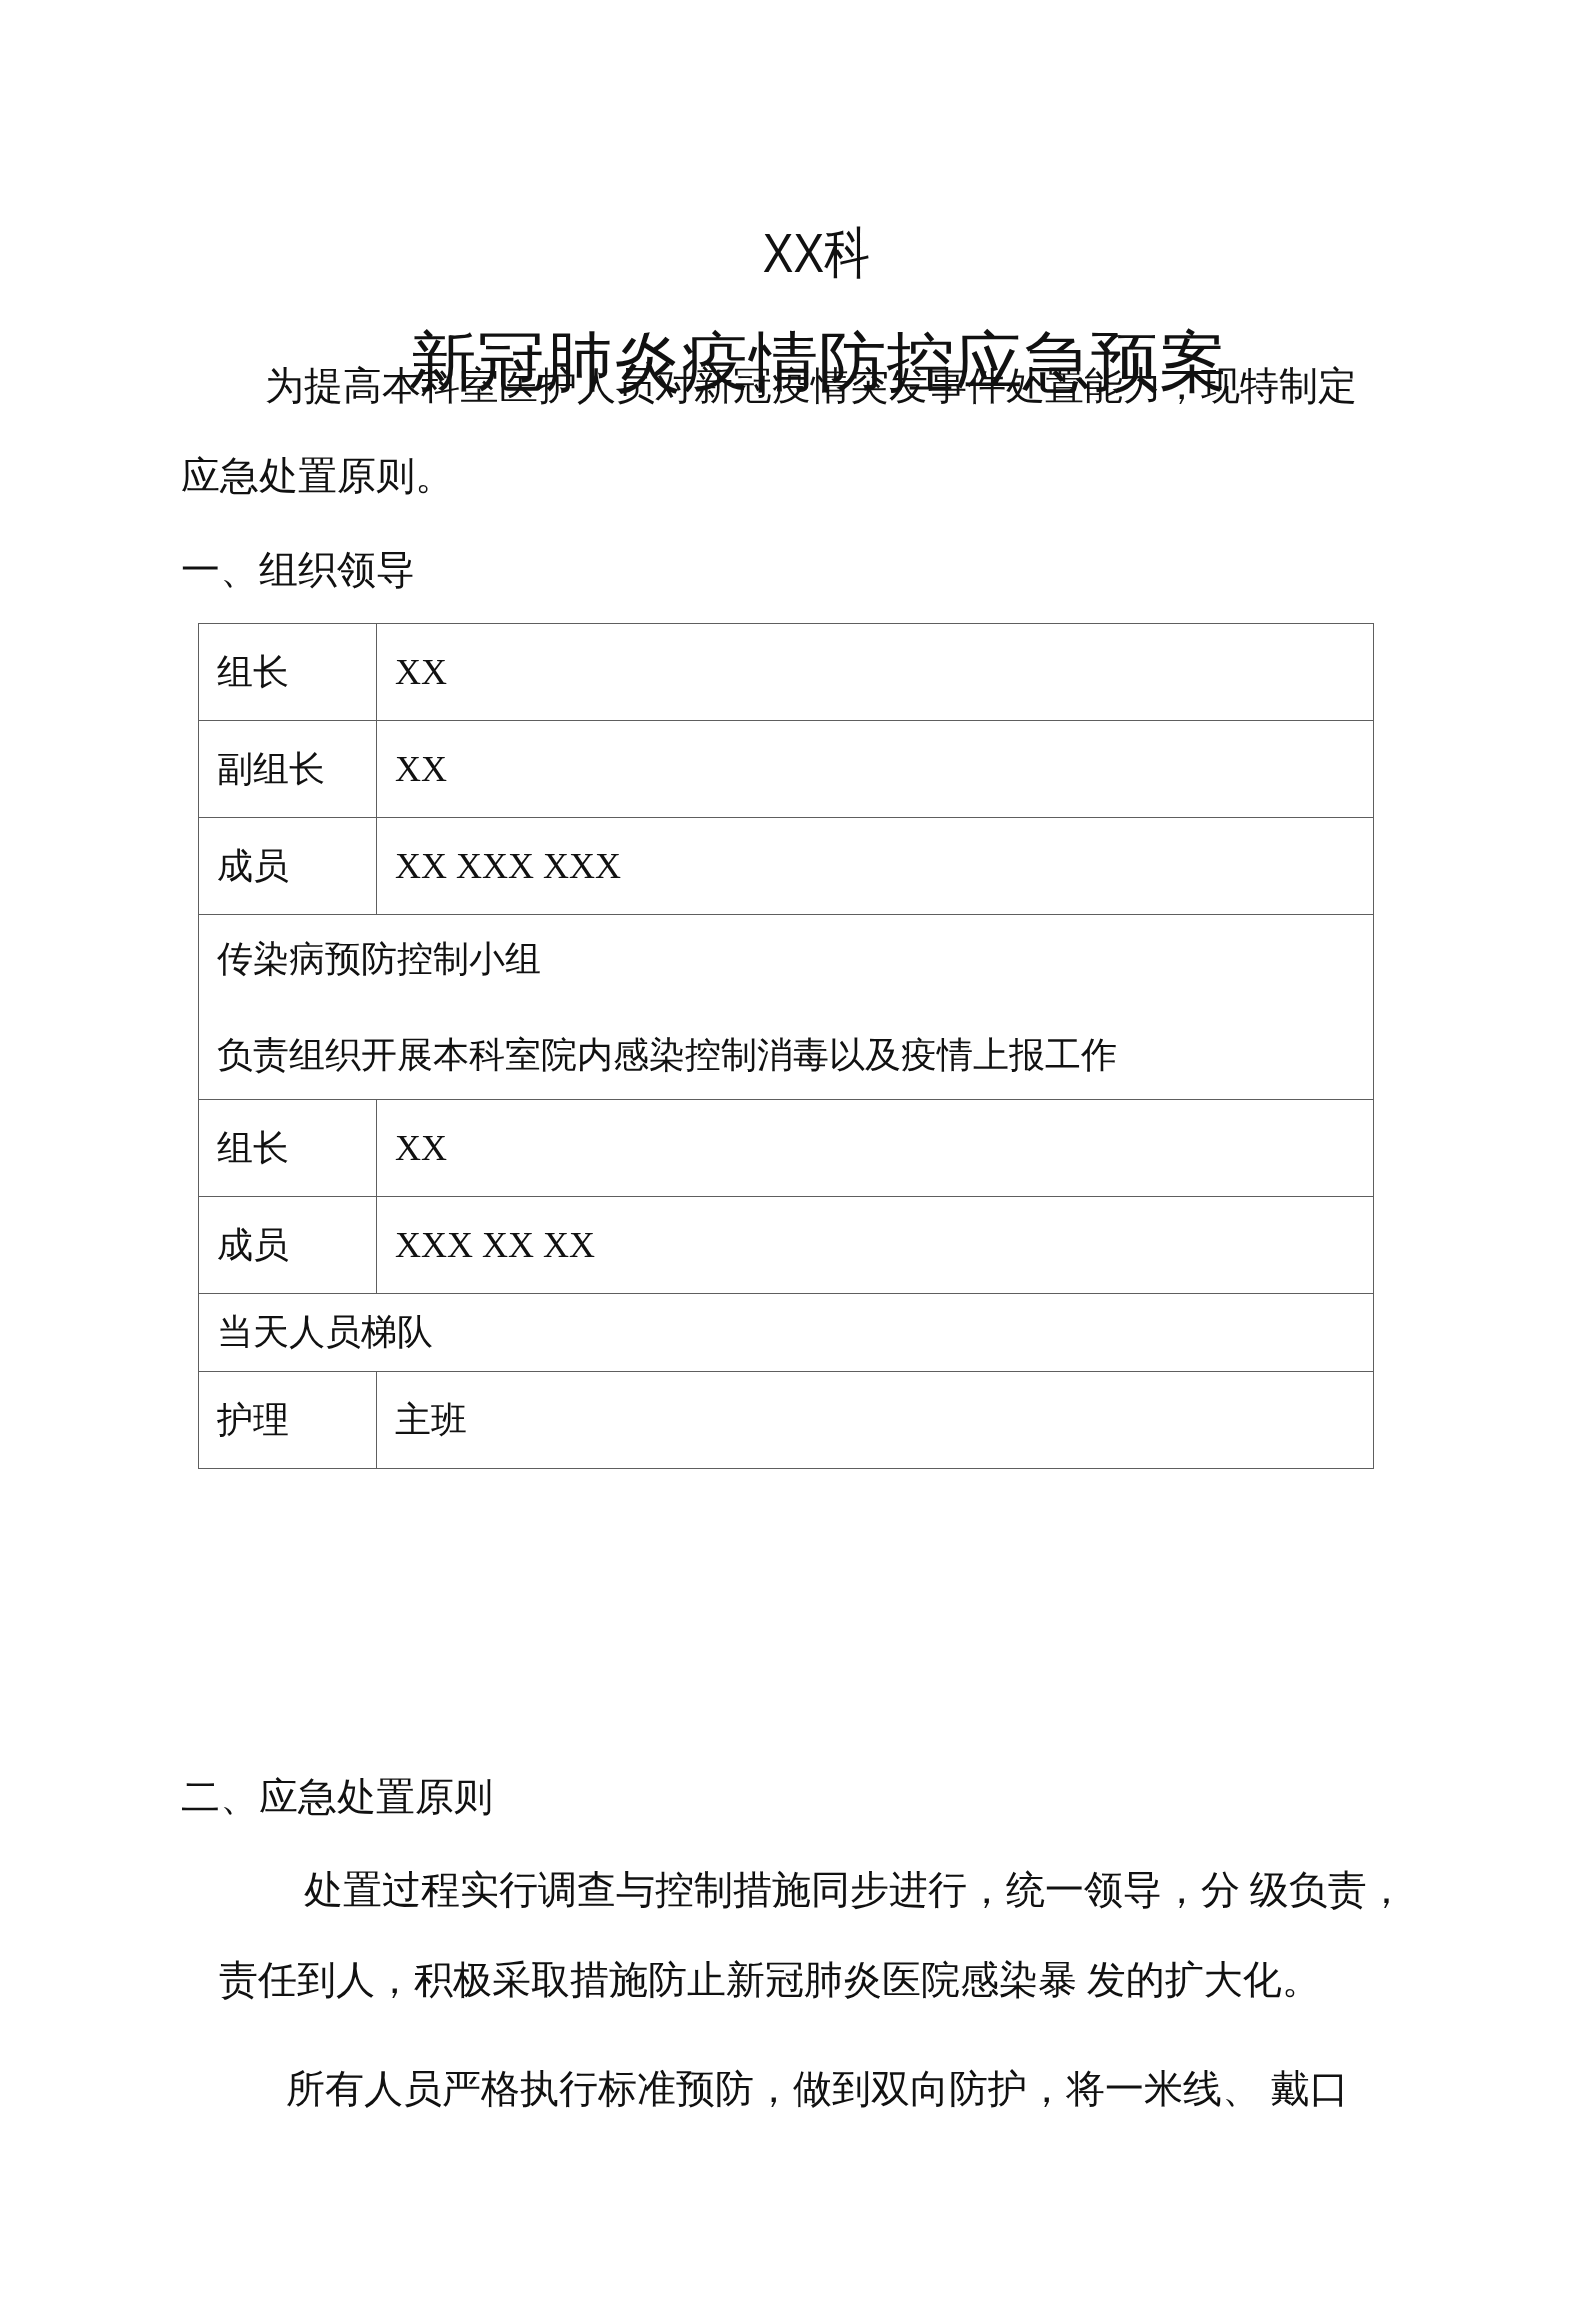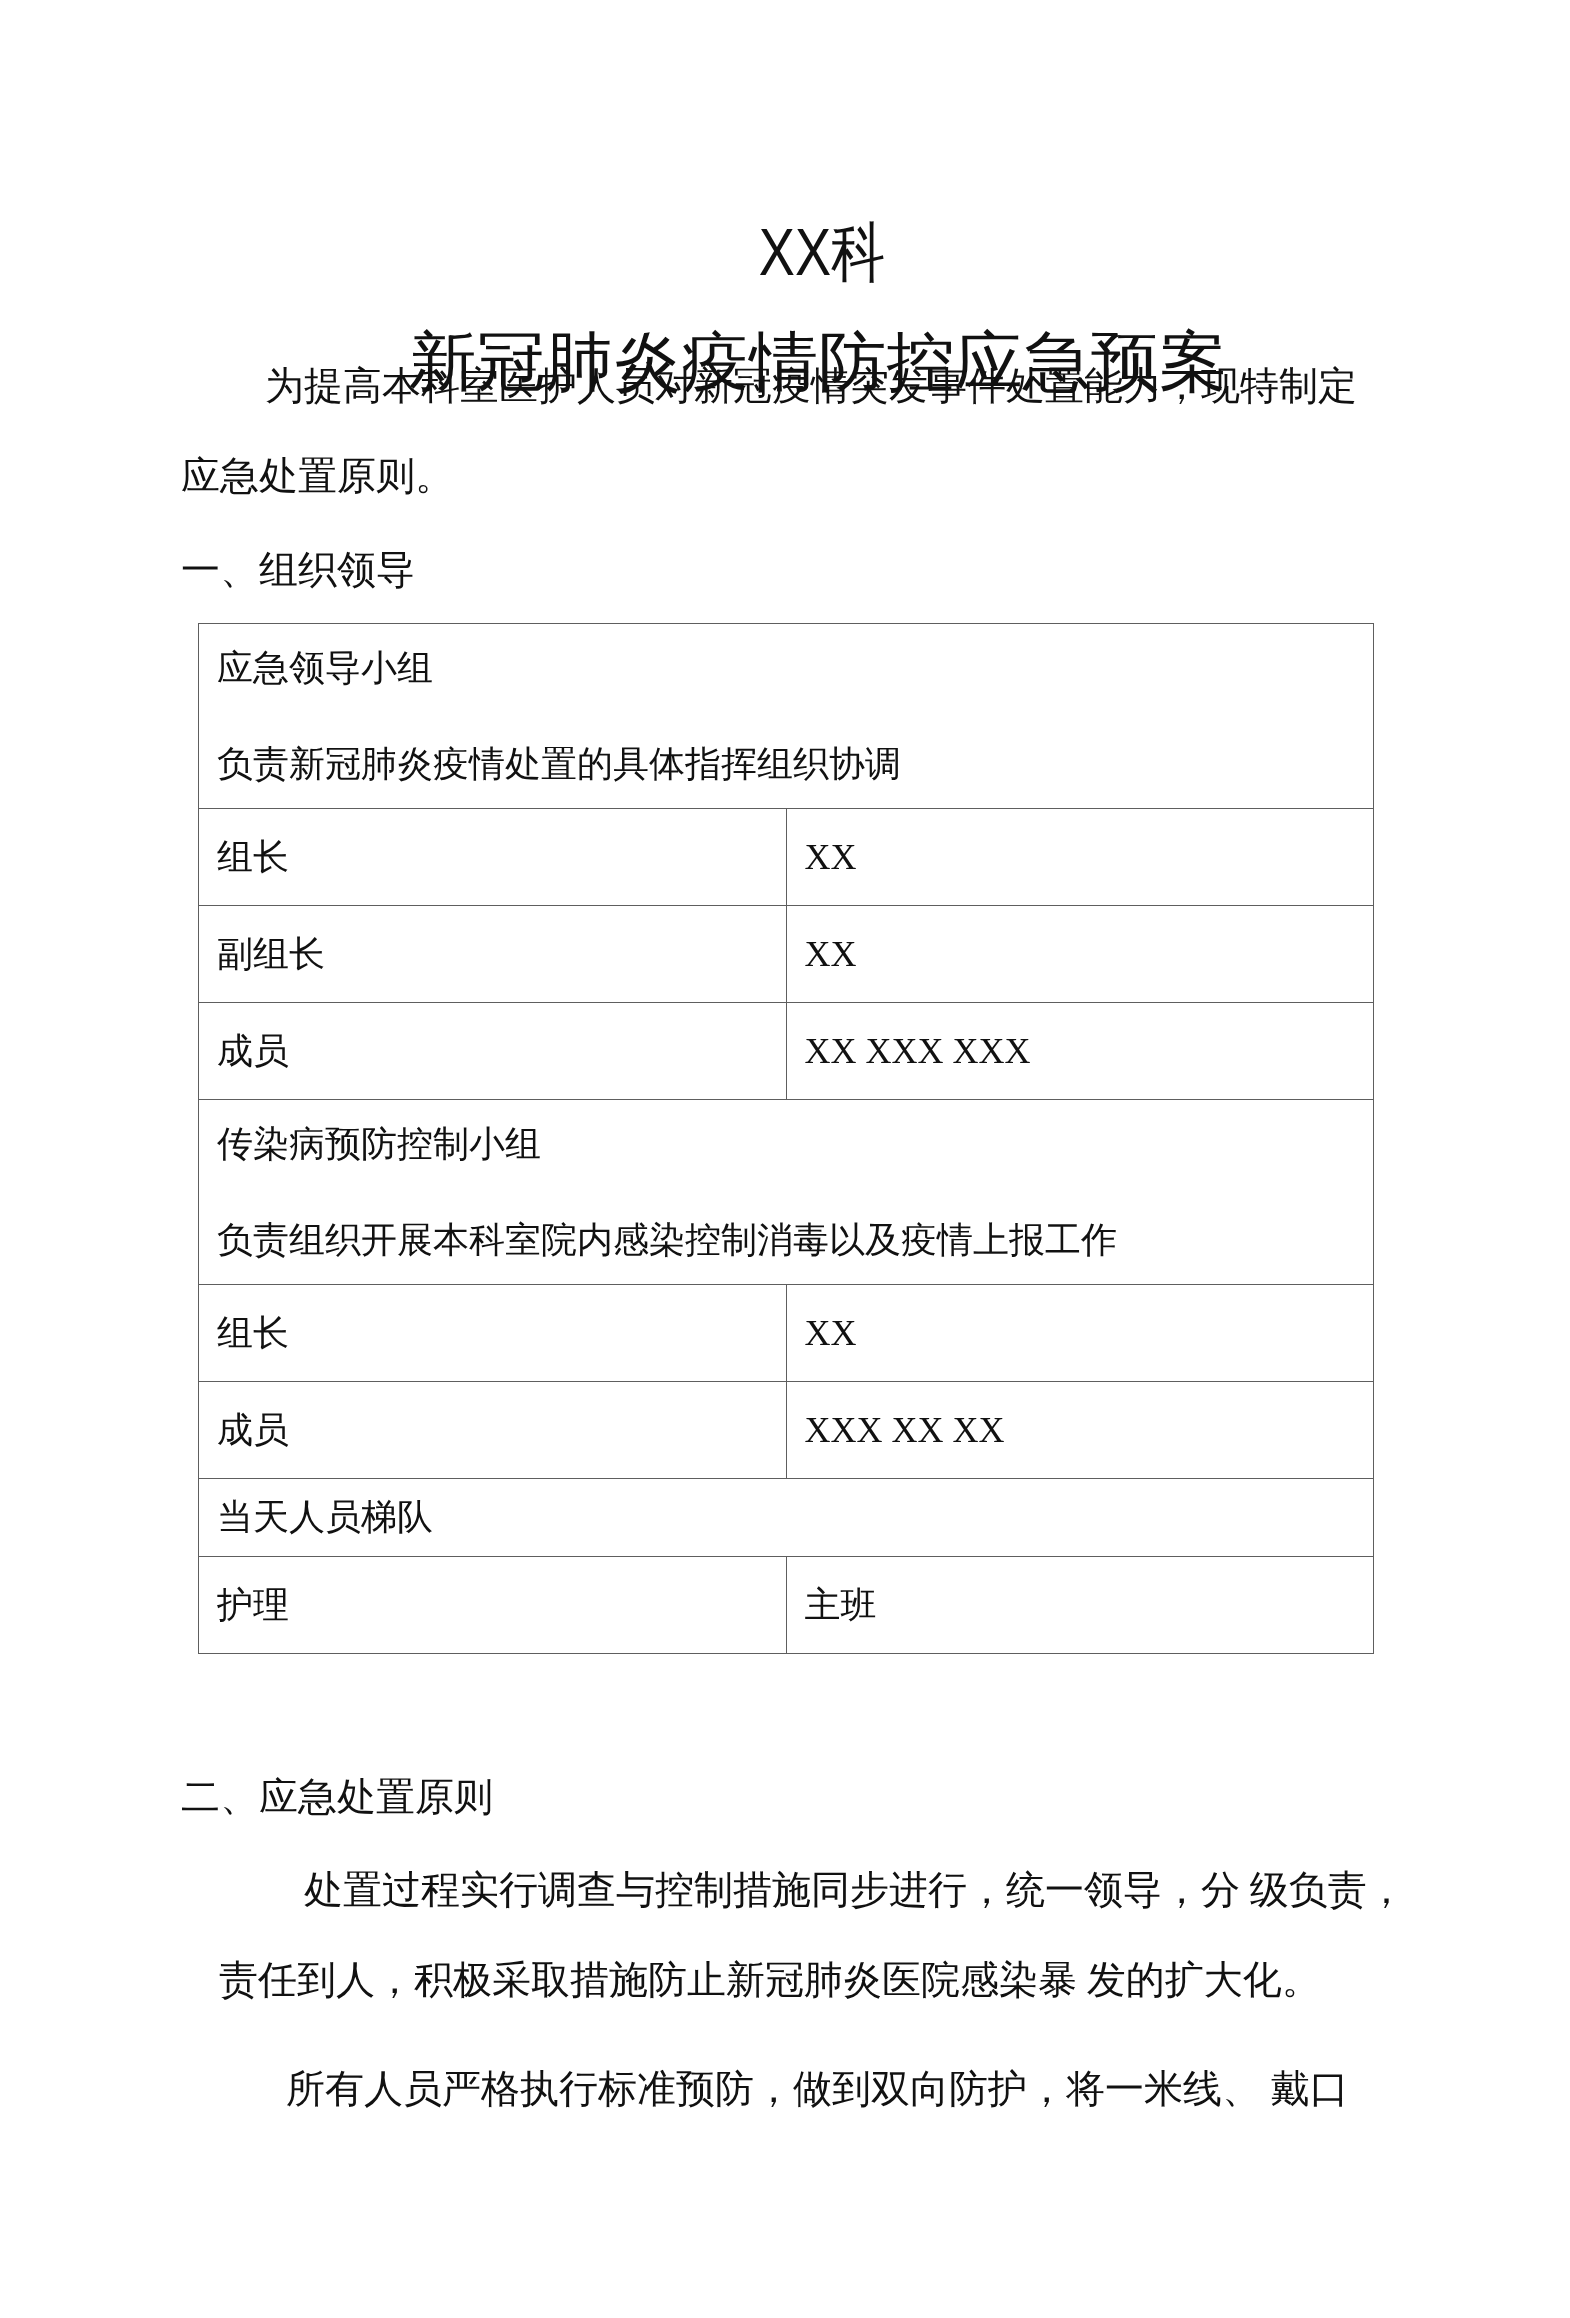--- a/index.html
+++ b/index.html
@@ -1,21 +1,21 @@
 <!DOCTYPE html>
 <html style="font-size:11.4px"><head>
 <meta charset="utf-8">
 <style>
   html, body { margin: 0; padding: 0; background: #ffffff; }
   body { width: 1570px; height: 2319px; position: relative; overflow: hidden; color: #111; }
   .abs { position: absolute; white-space: pre; }
   .serif { font-family: "Liberation Serif", "DejaVu Serif", serif; text-align: center; }
   .sans { font-family: "Liberation Sans", "DejaVu Sans", sans-serif; }
 
-  .title1 { top: 146px; left: 0; width: 1570px; text-align: center; font-size: 66px; line-height: 71px; }
+  .title1 { top: 146px; left: 0; width: 1570px; text-align: center; font-size: 56px; line-height: 71px; }
   .title1 span { display: inline-block; transform: scaleX(0.82); transform-origin: center; }
   .title2 { top: 245px; left: 0; width: 1570px; text-align: center; font-size: 65px; line-height: 78px; }
   .title2 span { display: inline-block; transform: scaleX(1.05); transform-origin: center; }
 
   .body-text { font-size: 39px; line-height: 45px; }
 
   .org-table {
     position: absolute; left: 198px; top: 623px; width: 1176px;
     border-collapse: collapse; table-layout: fixed;
   }
@@ -44,26 +44,20 @@
     <span>新冠肺炎疫情防控应急预案</span>
   </div>
 
   <div class="abs body-text serif" style="left:265px; top:363px;">为提高本科室医护人员对新冠疫情突发事件处置能力，现特制定</div>
   <div class="abs body-text serif" style="left:181px; top:453px;">应急处置原则。</div>
 
   <div class="abs body-text serif" style="left:181px; top:547px;">一、组织领导</div>
 
   <table class="org-table">
     <tbody>
-        <tr class="group">
-      <td colspan="2">
-        <span class="group-line">应急领导小组</span>
-        <span class="group-line">负责新冠肺炎疫情处置的具体指挥组织协调</span>
-      </td>
-    </tr>
     <tr class="row">
       <td class="label">组长</td>
       <td class="val-latin">XX</td>
     </tr>
     <tr class="row">
       <td class="label">副组长</td>
       <td class="val-latin">XX</td>
     </tr>
     <tr class="row">
       <td class="label">成员</td>

